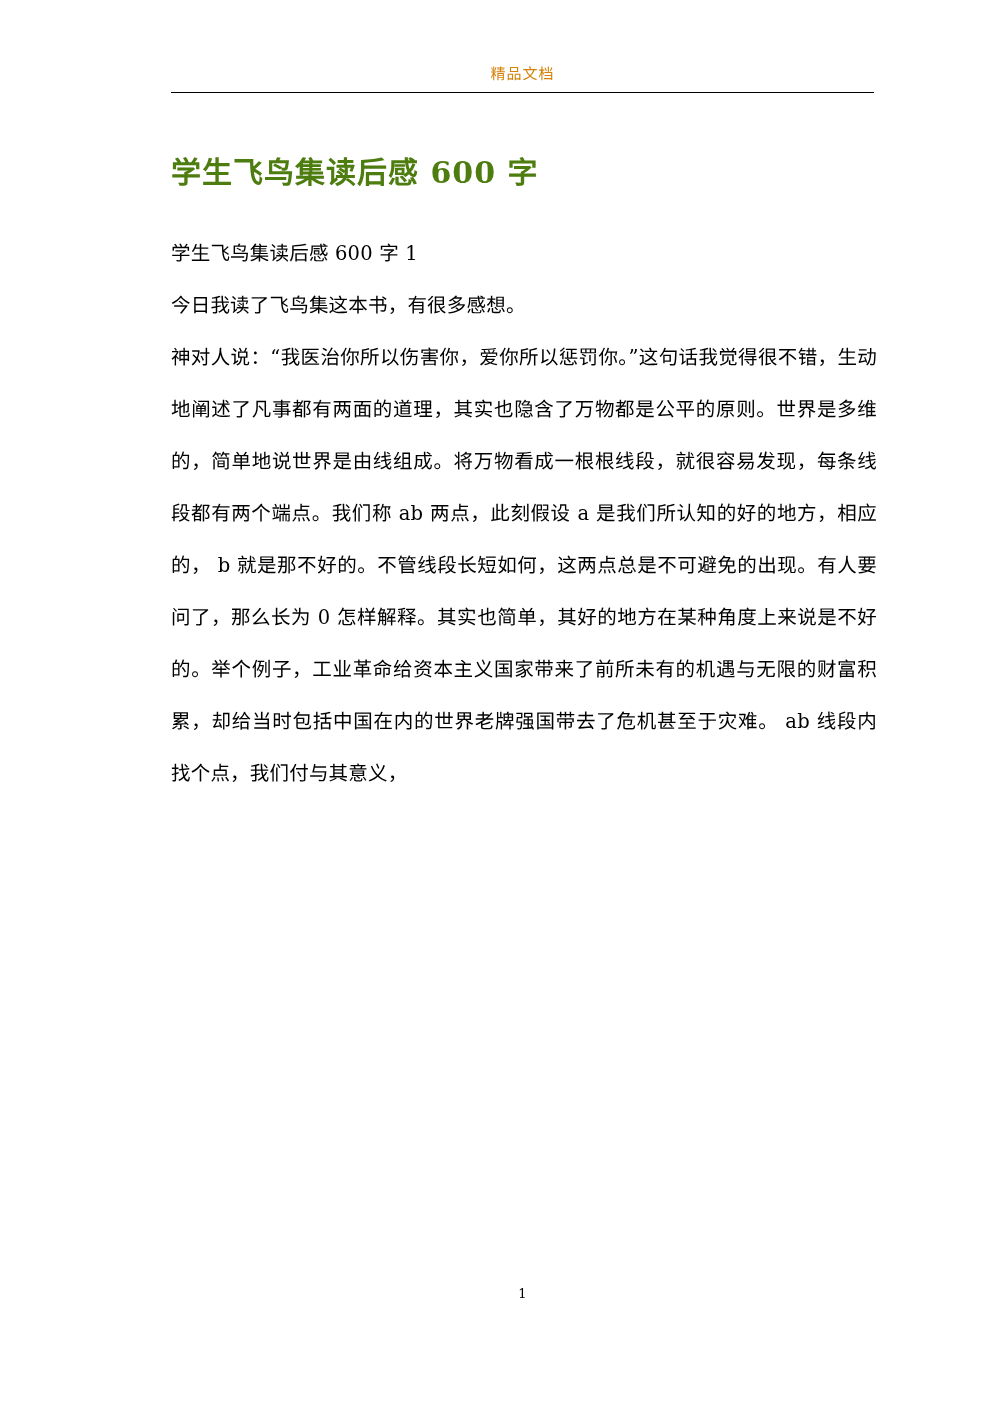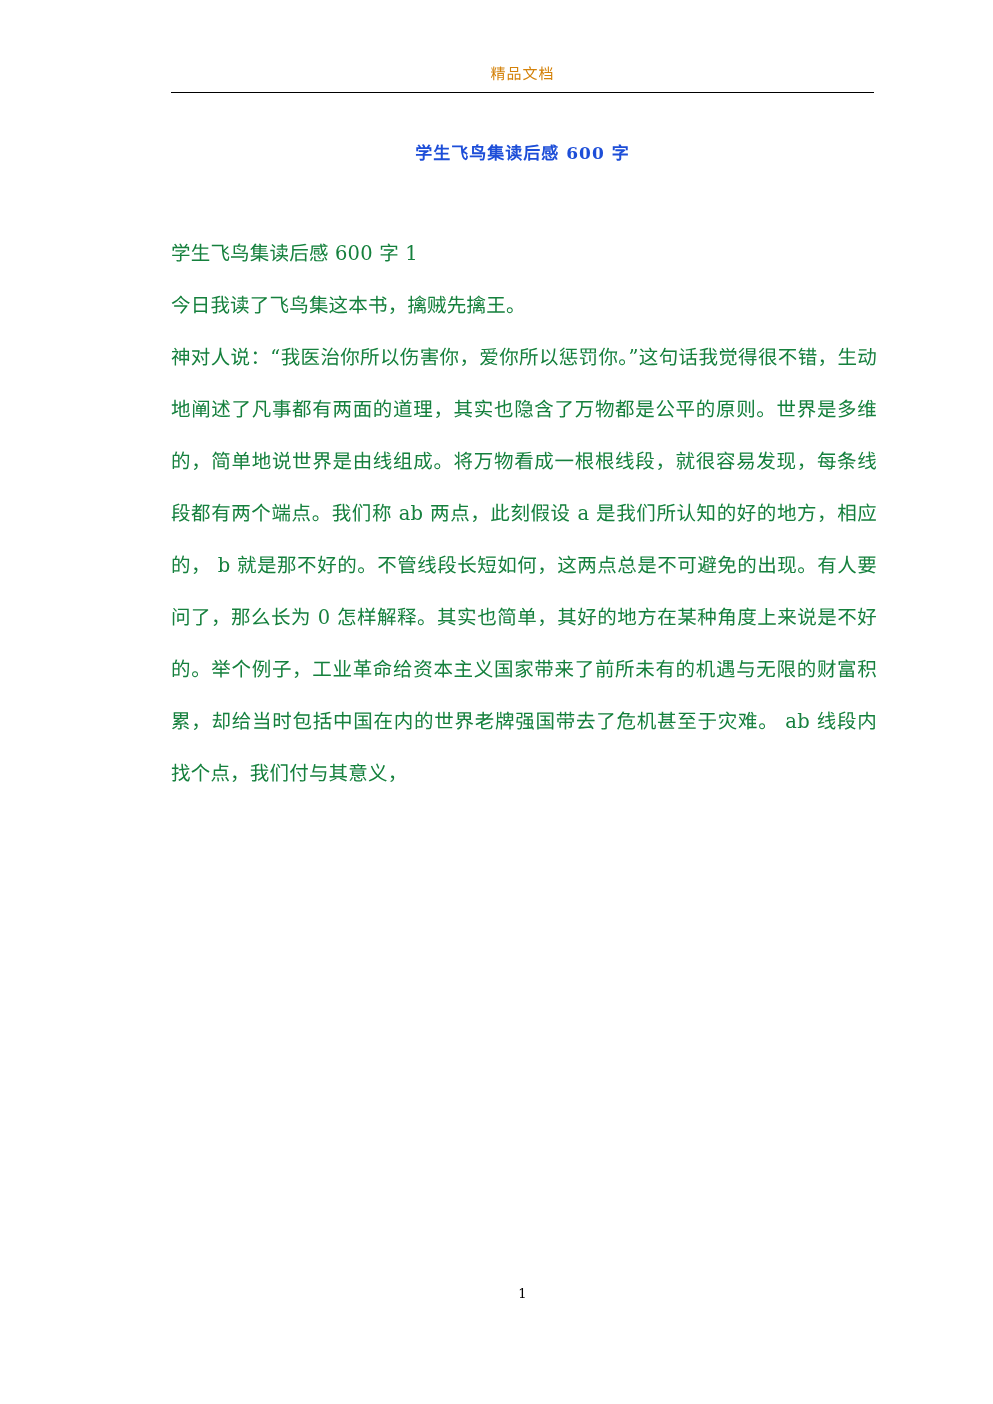--- a/index.html
+++ b/index.html
@@ -42,41 +42,40 @@
     left: 145px;
     width: 703px;
     height: 0;
     border-top: 1px solid #000000;
   }
   .doc-title {
     position: absolute;
     top: 128px;
     left: 145px;
     width: 703px;
-    text-align: center;
-    font-size: 17px;
+    font-size: 30px;
     font-weight: bold;
-    color: #1d4ed8;
+    color: #4d7c0f;
     letter-spacing: 1px;
     font-family: "DejaVu Serif", "Liberation Serif", serif;
   }
   .body-text {
     position: absolute;
     top: 228px;
     left: 145px;
     width: 706px;
   }
   .para {
     font-size: 19.5px;
     line-height: 52px;
     text-align: justify;
     text-justify: inter-ideograph;
     margin: 0;
     letter-spacing: 0.2px;
-    color: #15803d;
+    color: #000000;
   }
   .page-number {
     position: absolute;
     top: 1286px;
     left: 0;
     width: 993px;
     text-align: center;
     font-size: 13px;
     color: #000;
     font-family: "DejaVu Serif", "Liberation Serif", serif;
@@ -87,19 +86,19 @@
 
 <div class="page">
 
   <div class="header">精品文档</div>
   <div class="header-rule"></div>
 
   <h1 class="doc-title">学生飞鸟集读后感 600 字</h1>
 
   <div class="body-text">
     <p class="para">学生飞鸟集读后感 600 字 1</p>
-    <p class="para">今日我读了飞鸟集这本书，擒贼先擒王。</p>
+    <p class="para">今日我读了飞鸟集这本书，有很多感想。</p>
     <p class="para">神对人说：“我医治你所以伤害你，爱你所以惩罚你。”这句话我觉得很不错，生动地阐述了凡事都有两面的道理，其实也隐含了万物都是公平的原则。世界是多维的，简单地说世界是由线组成。将万物看成一根根线段，就很容易发现，每条线段都有两个端点。我们称 ab 两点，此刻假设 a 是我们所认知的好的地方，相应的， b 就是那不好的。不管线段长短如何，这两点总是不可避免的出现。有人要问了，那么长为 0 怎样解释。其实也简单，其好的地方在某种角度上来说是不好的。举个例子，工业革命给资本主义国家带来了前所未有的机遇与无限的财富积累，却给当时包括中国在内的世界老牌强国带去了危机甚至于灾难。 ab 线段内找个点，我们付与其意义，</p>
   </div>
 
   <div class="page-number">1</div>
 
 </div>
 
 </body></html>

